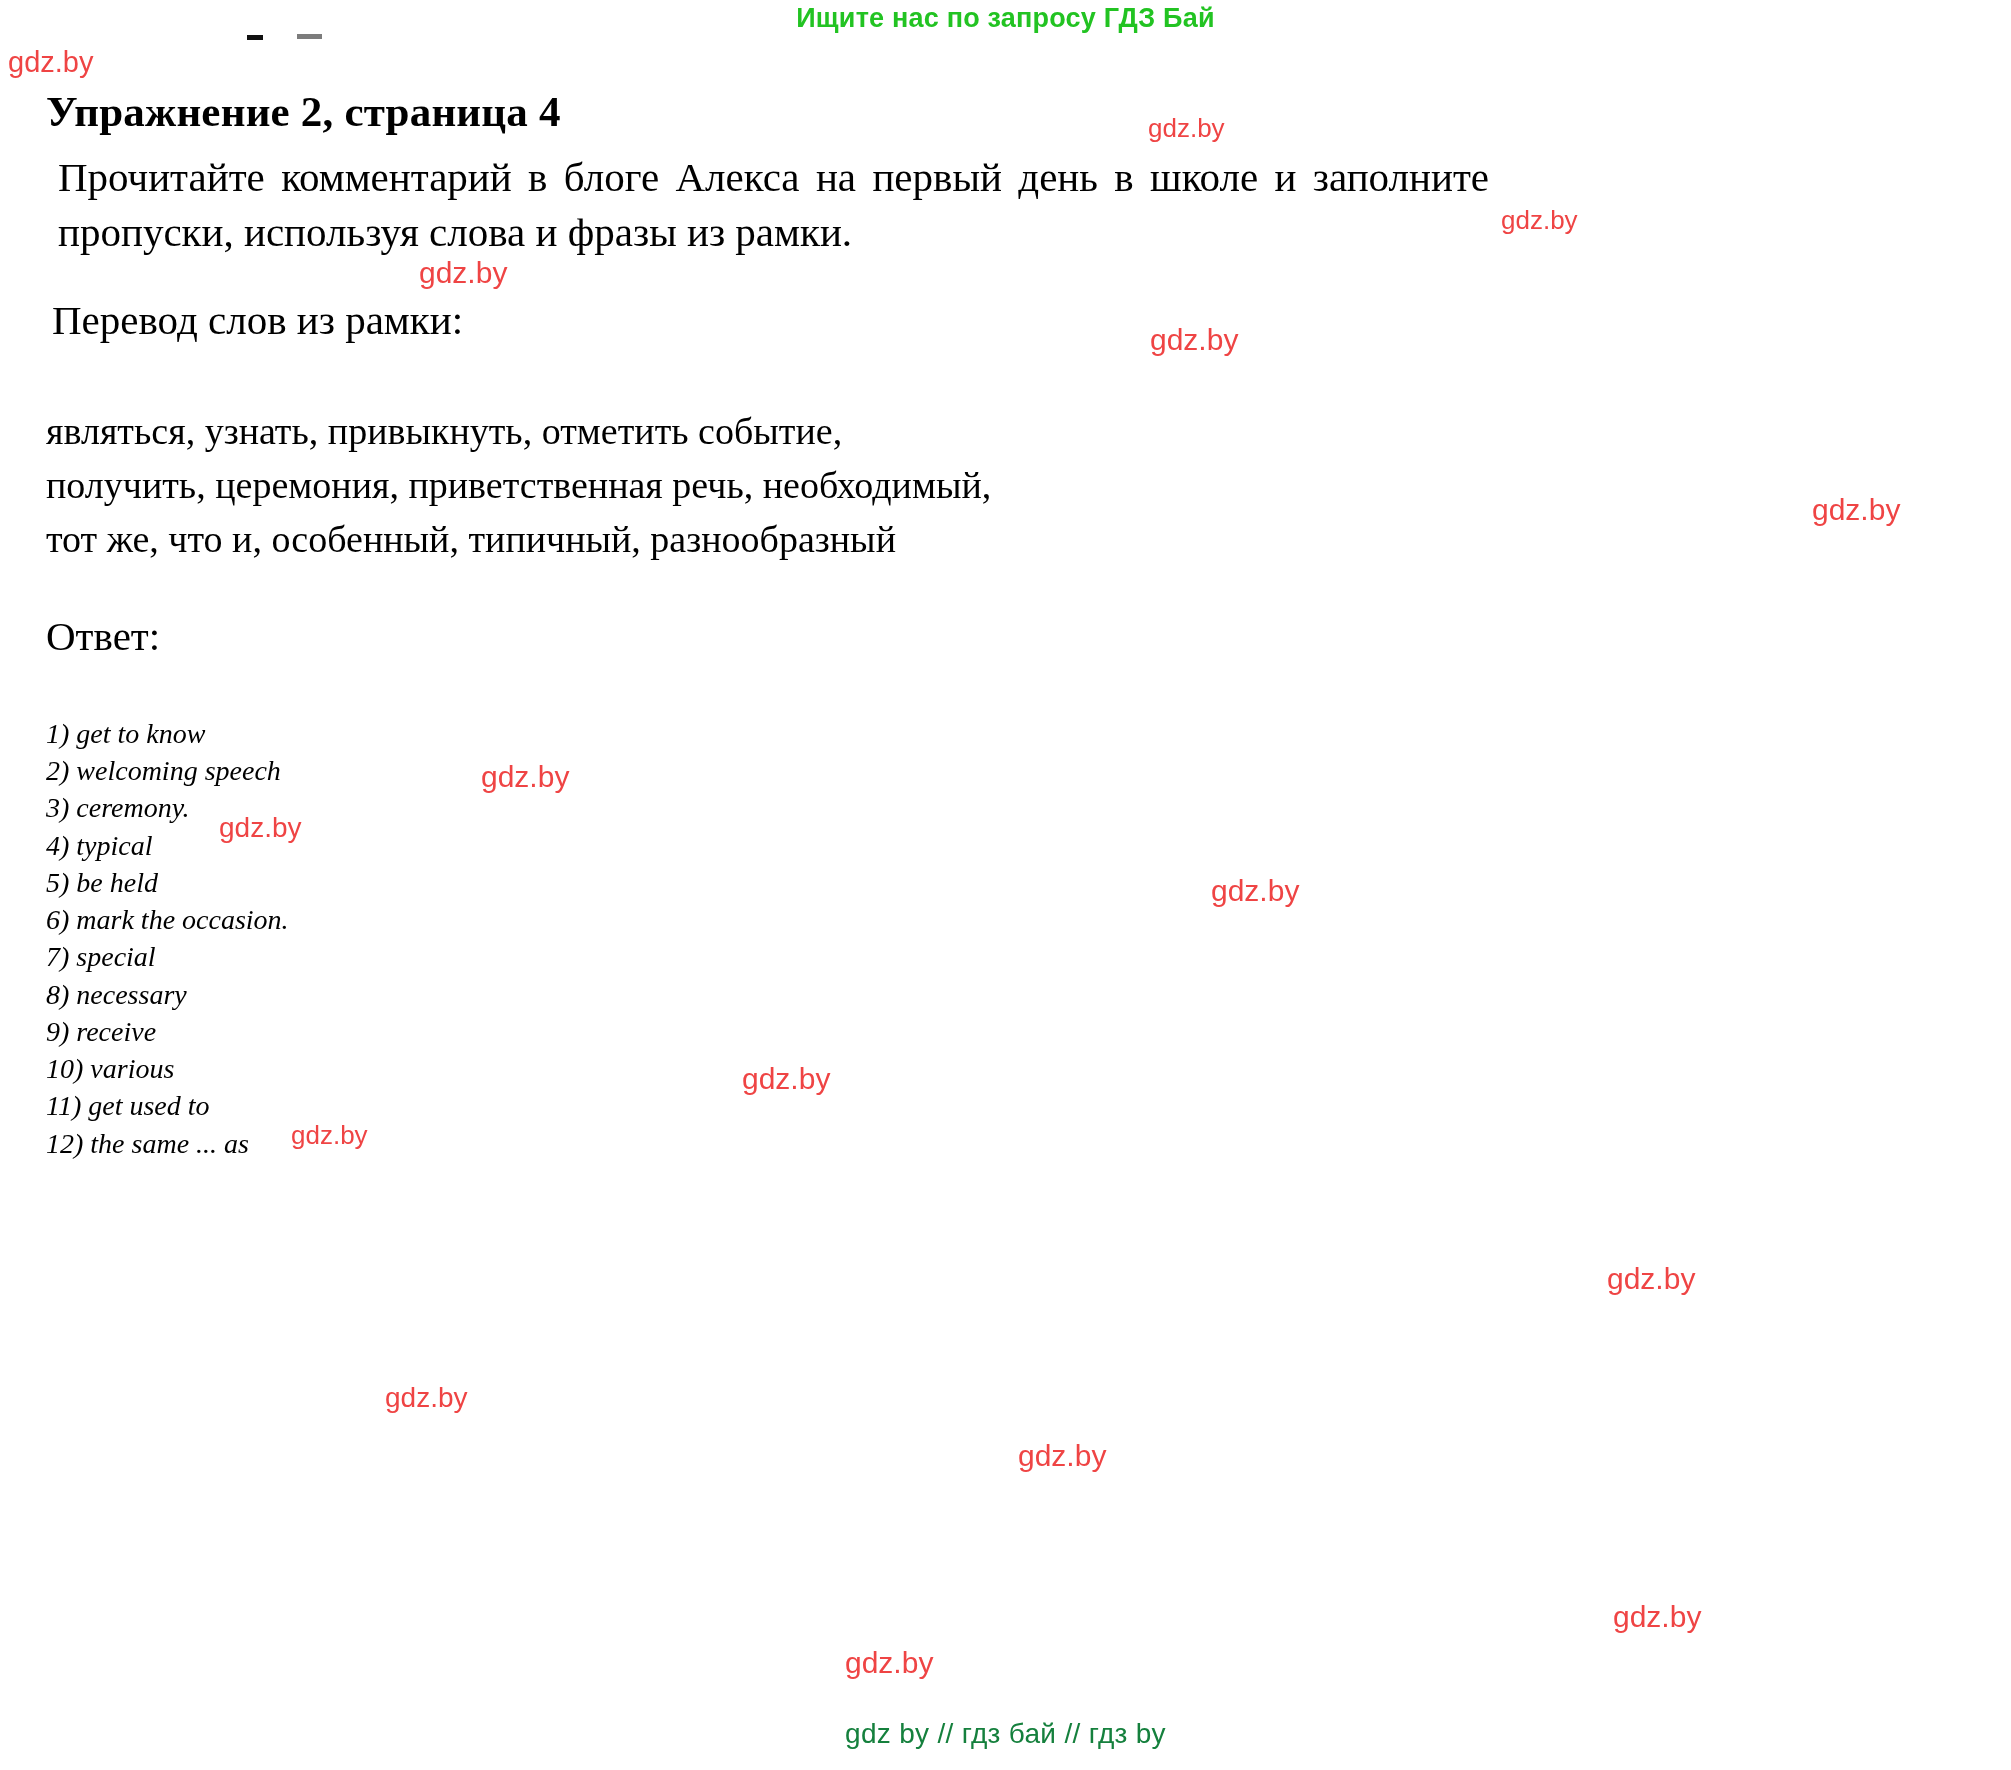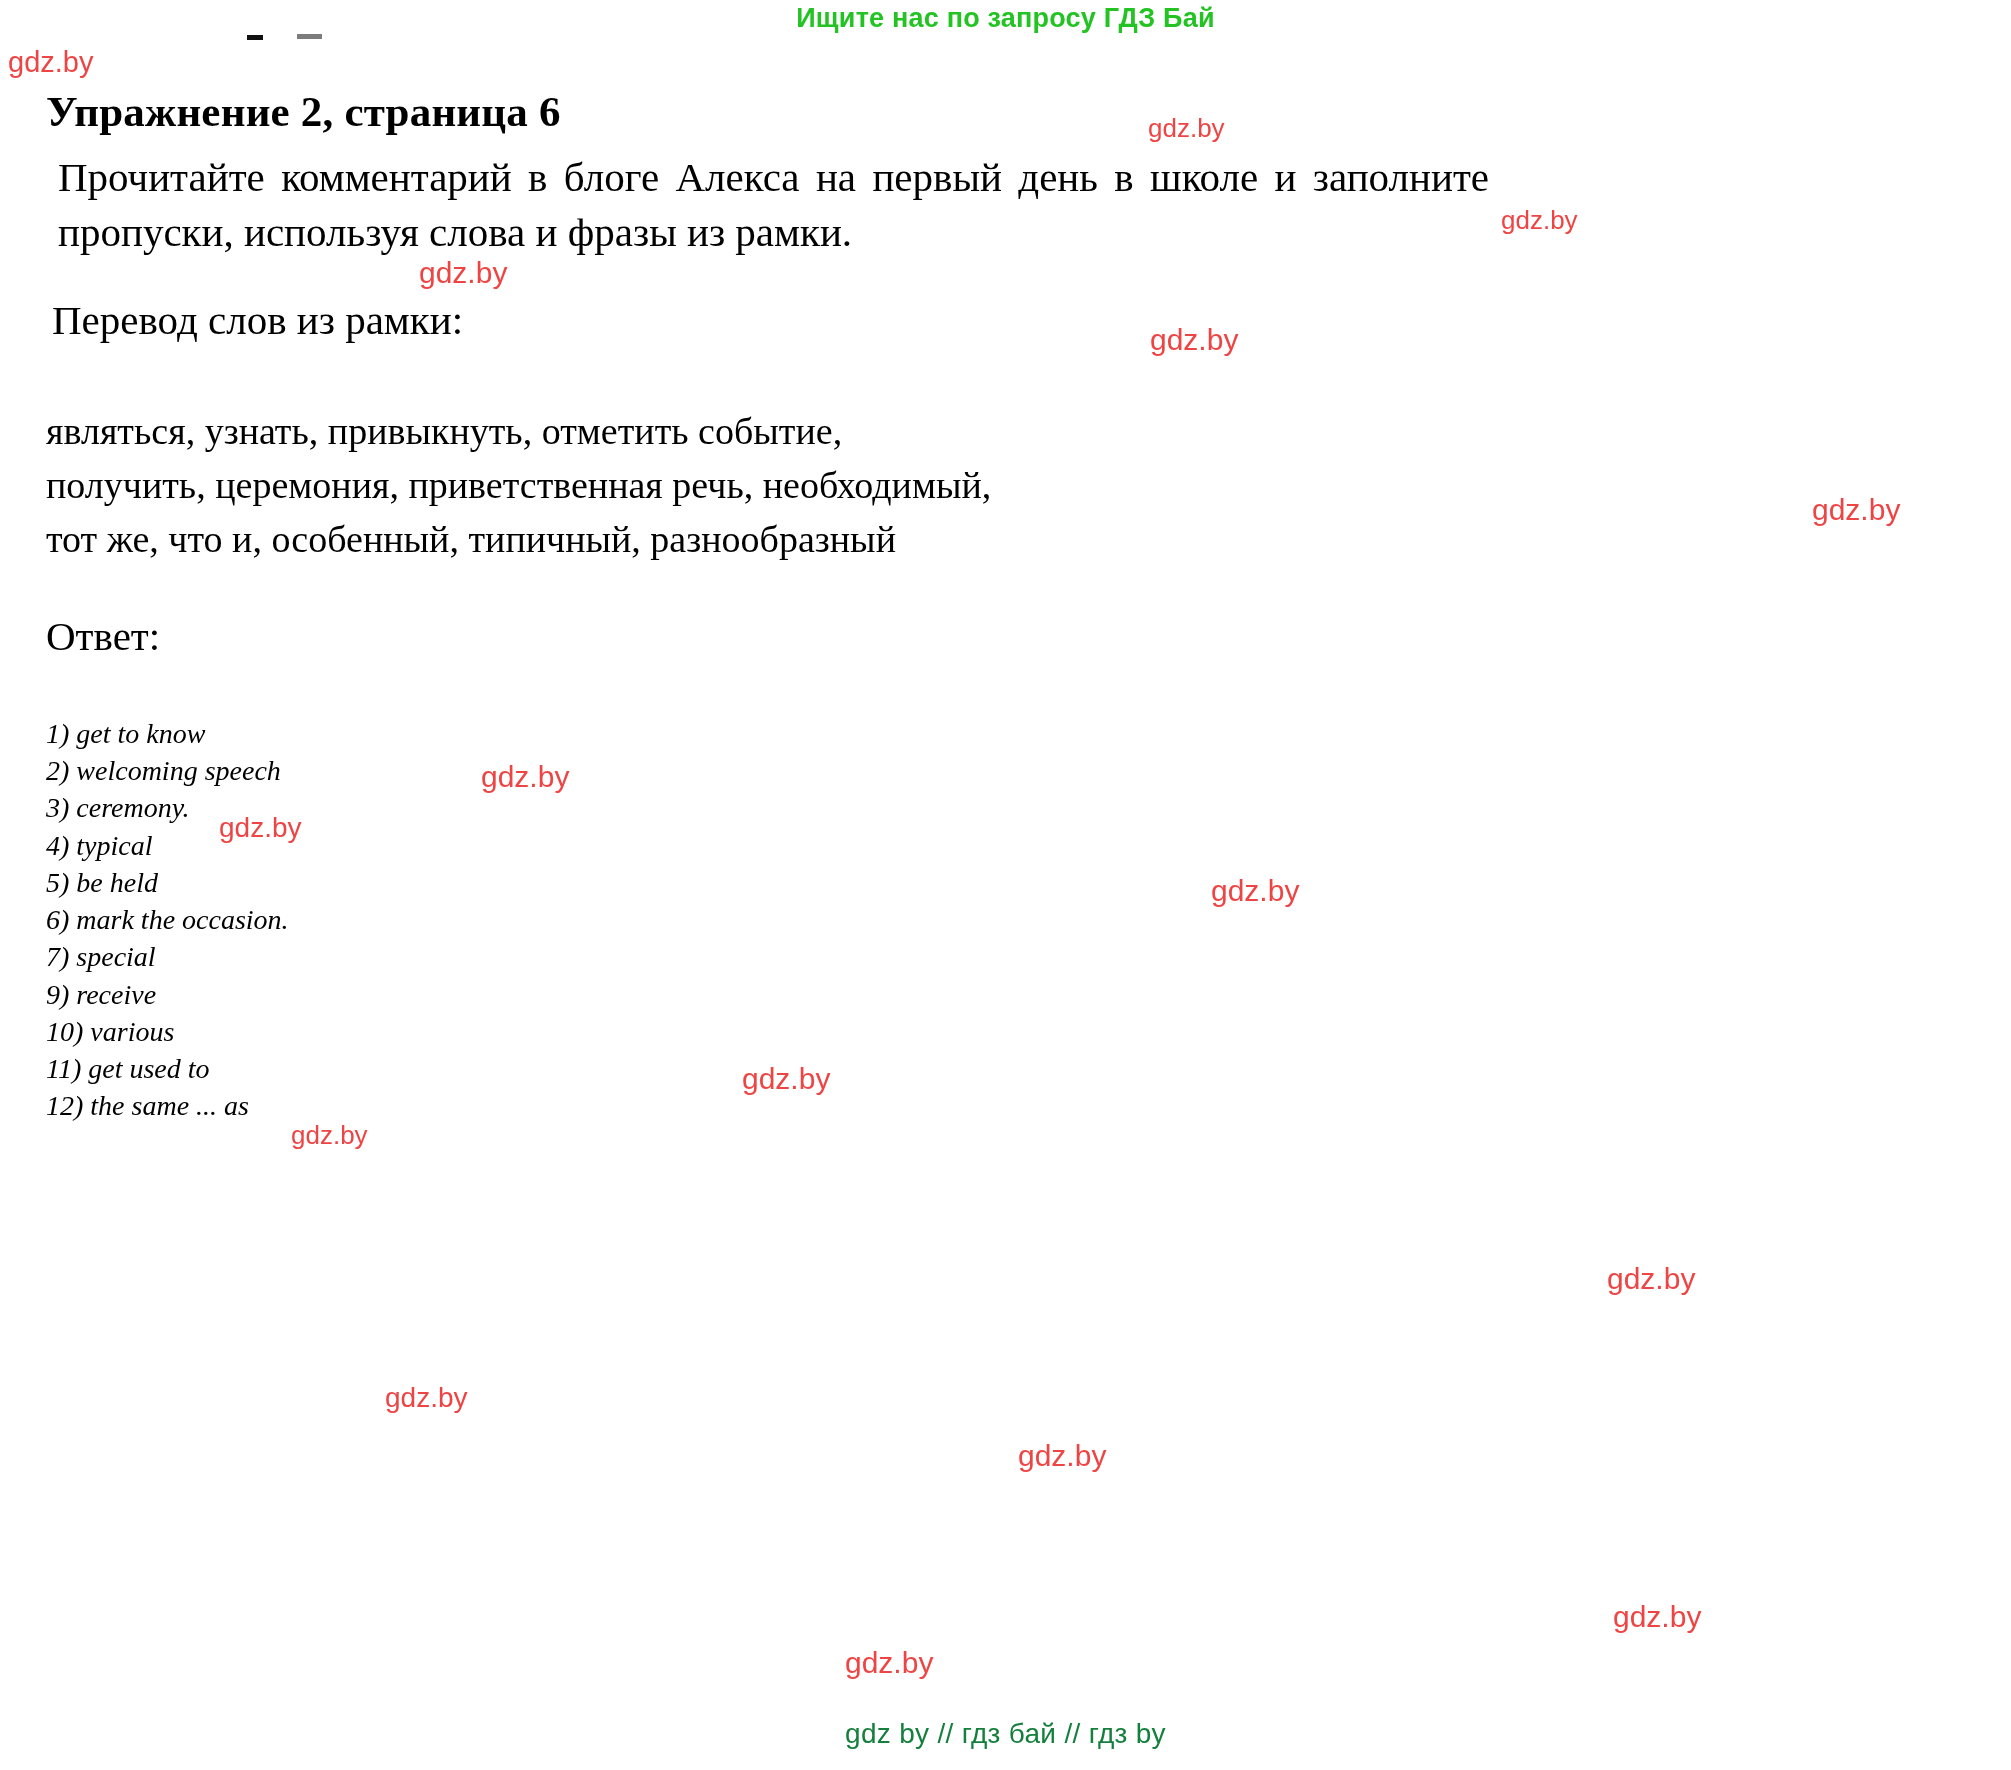--- a/index.html
+++ b/index.html
@@ -142,21 +142,21 @@
 <body>
 
 <div id="page">
 
   <div class="promo-header" style="color: rgb(34, 195, 34);">Ищите нас по запросу ГДЗ Бай</div>
 
   <div class="clip-remnant a"></div>
   <div class="clip-remnant b"></div>
 
   <div class="content">
-    <h1 class="ex-title">Упражнение 2, страница 6</h1>
+    <h1 class="ex-title">Упражнение 2, страница 4</h1>
     <p class="instruction">Прочитайте комментарий в блоге Алекса на первый день в школе и заполните пропуски, используя слова и фразы из рамки.</p>
   </div>
 
   <div class="translate-label">Перевод слов из рамки:</div>
 
   <div class="word-list">
     <div class="word-line">являться, узнать, привыкнуть, отметить событие,</div>
     <div class="word-line">получить, церемония, приветственная речь, необходимый,</div>
     <div class="word-line">тот же, что и, особенный, типичный, разнообразный</div>
   </div>
@@ -164,20 +164,21 @@
   <div class="answer-label">Ответ:</div>
 
   <div class="answer-list">
     <div class="answer-item">1) get to know</div>
     <div class="answer-item">2) welcoming speech</div>
     <div class="answer-item">3) ceremony.</div>
     <div class="answer-item">4) typical</div>
     <div class="answer-item">5) be held</div>
     <div class="answer-item">6) mark the occasion.</div>
     <div class="answer-item">7) special</div>
+    <div class="answer-item">8) necessary</div>
     <div class="answer-item">9) receive</div>
     <div class="answer-item">10) various</div>
     <div class="answer-item">11) get used to</div>
     <div class="answer-item">12) the same ... as</div>
   </div>
 
   <div id="watermark-layer">
       <div class="wm" style="left: 8px; top: 48px; font-size: 29px;">gdz.by</div>
       <div class="wm" style="left: 1148px; top: 115px; font-size: 26px;">gdz.by</div>
       <div class="wm" style="left: 1501px; top: 207px; font-size: 26px;">gdz.by</div>

